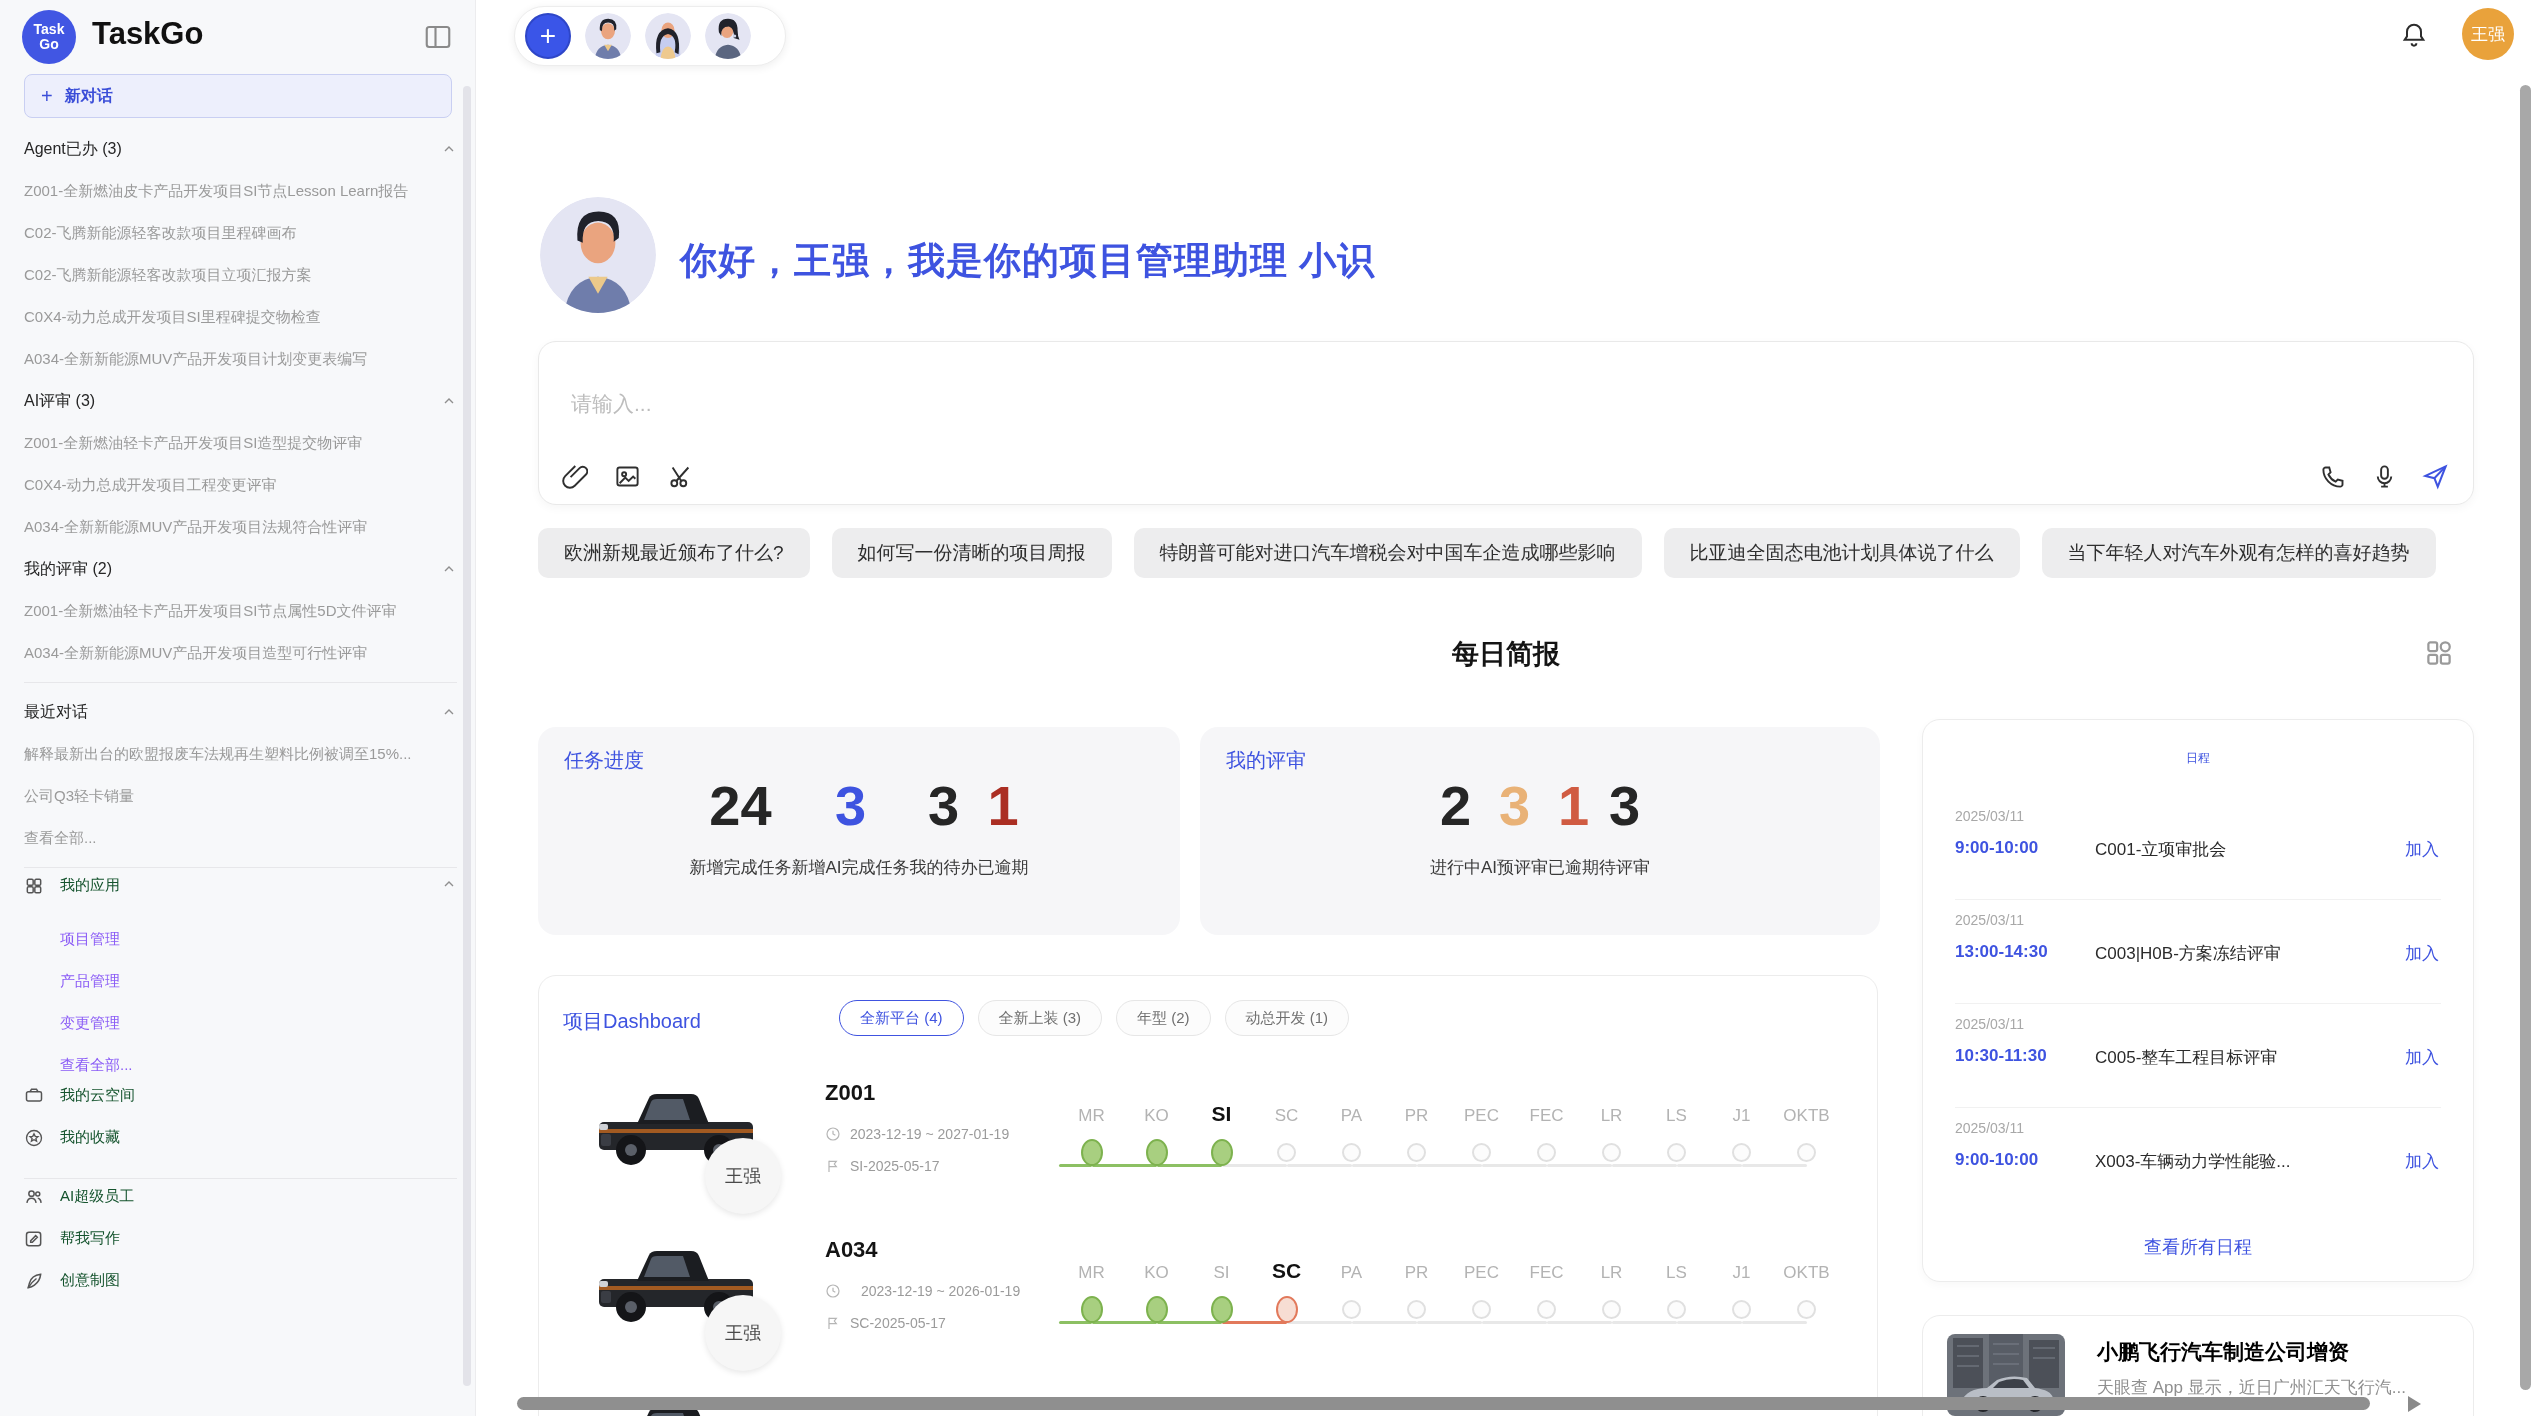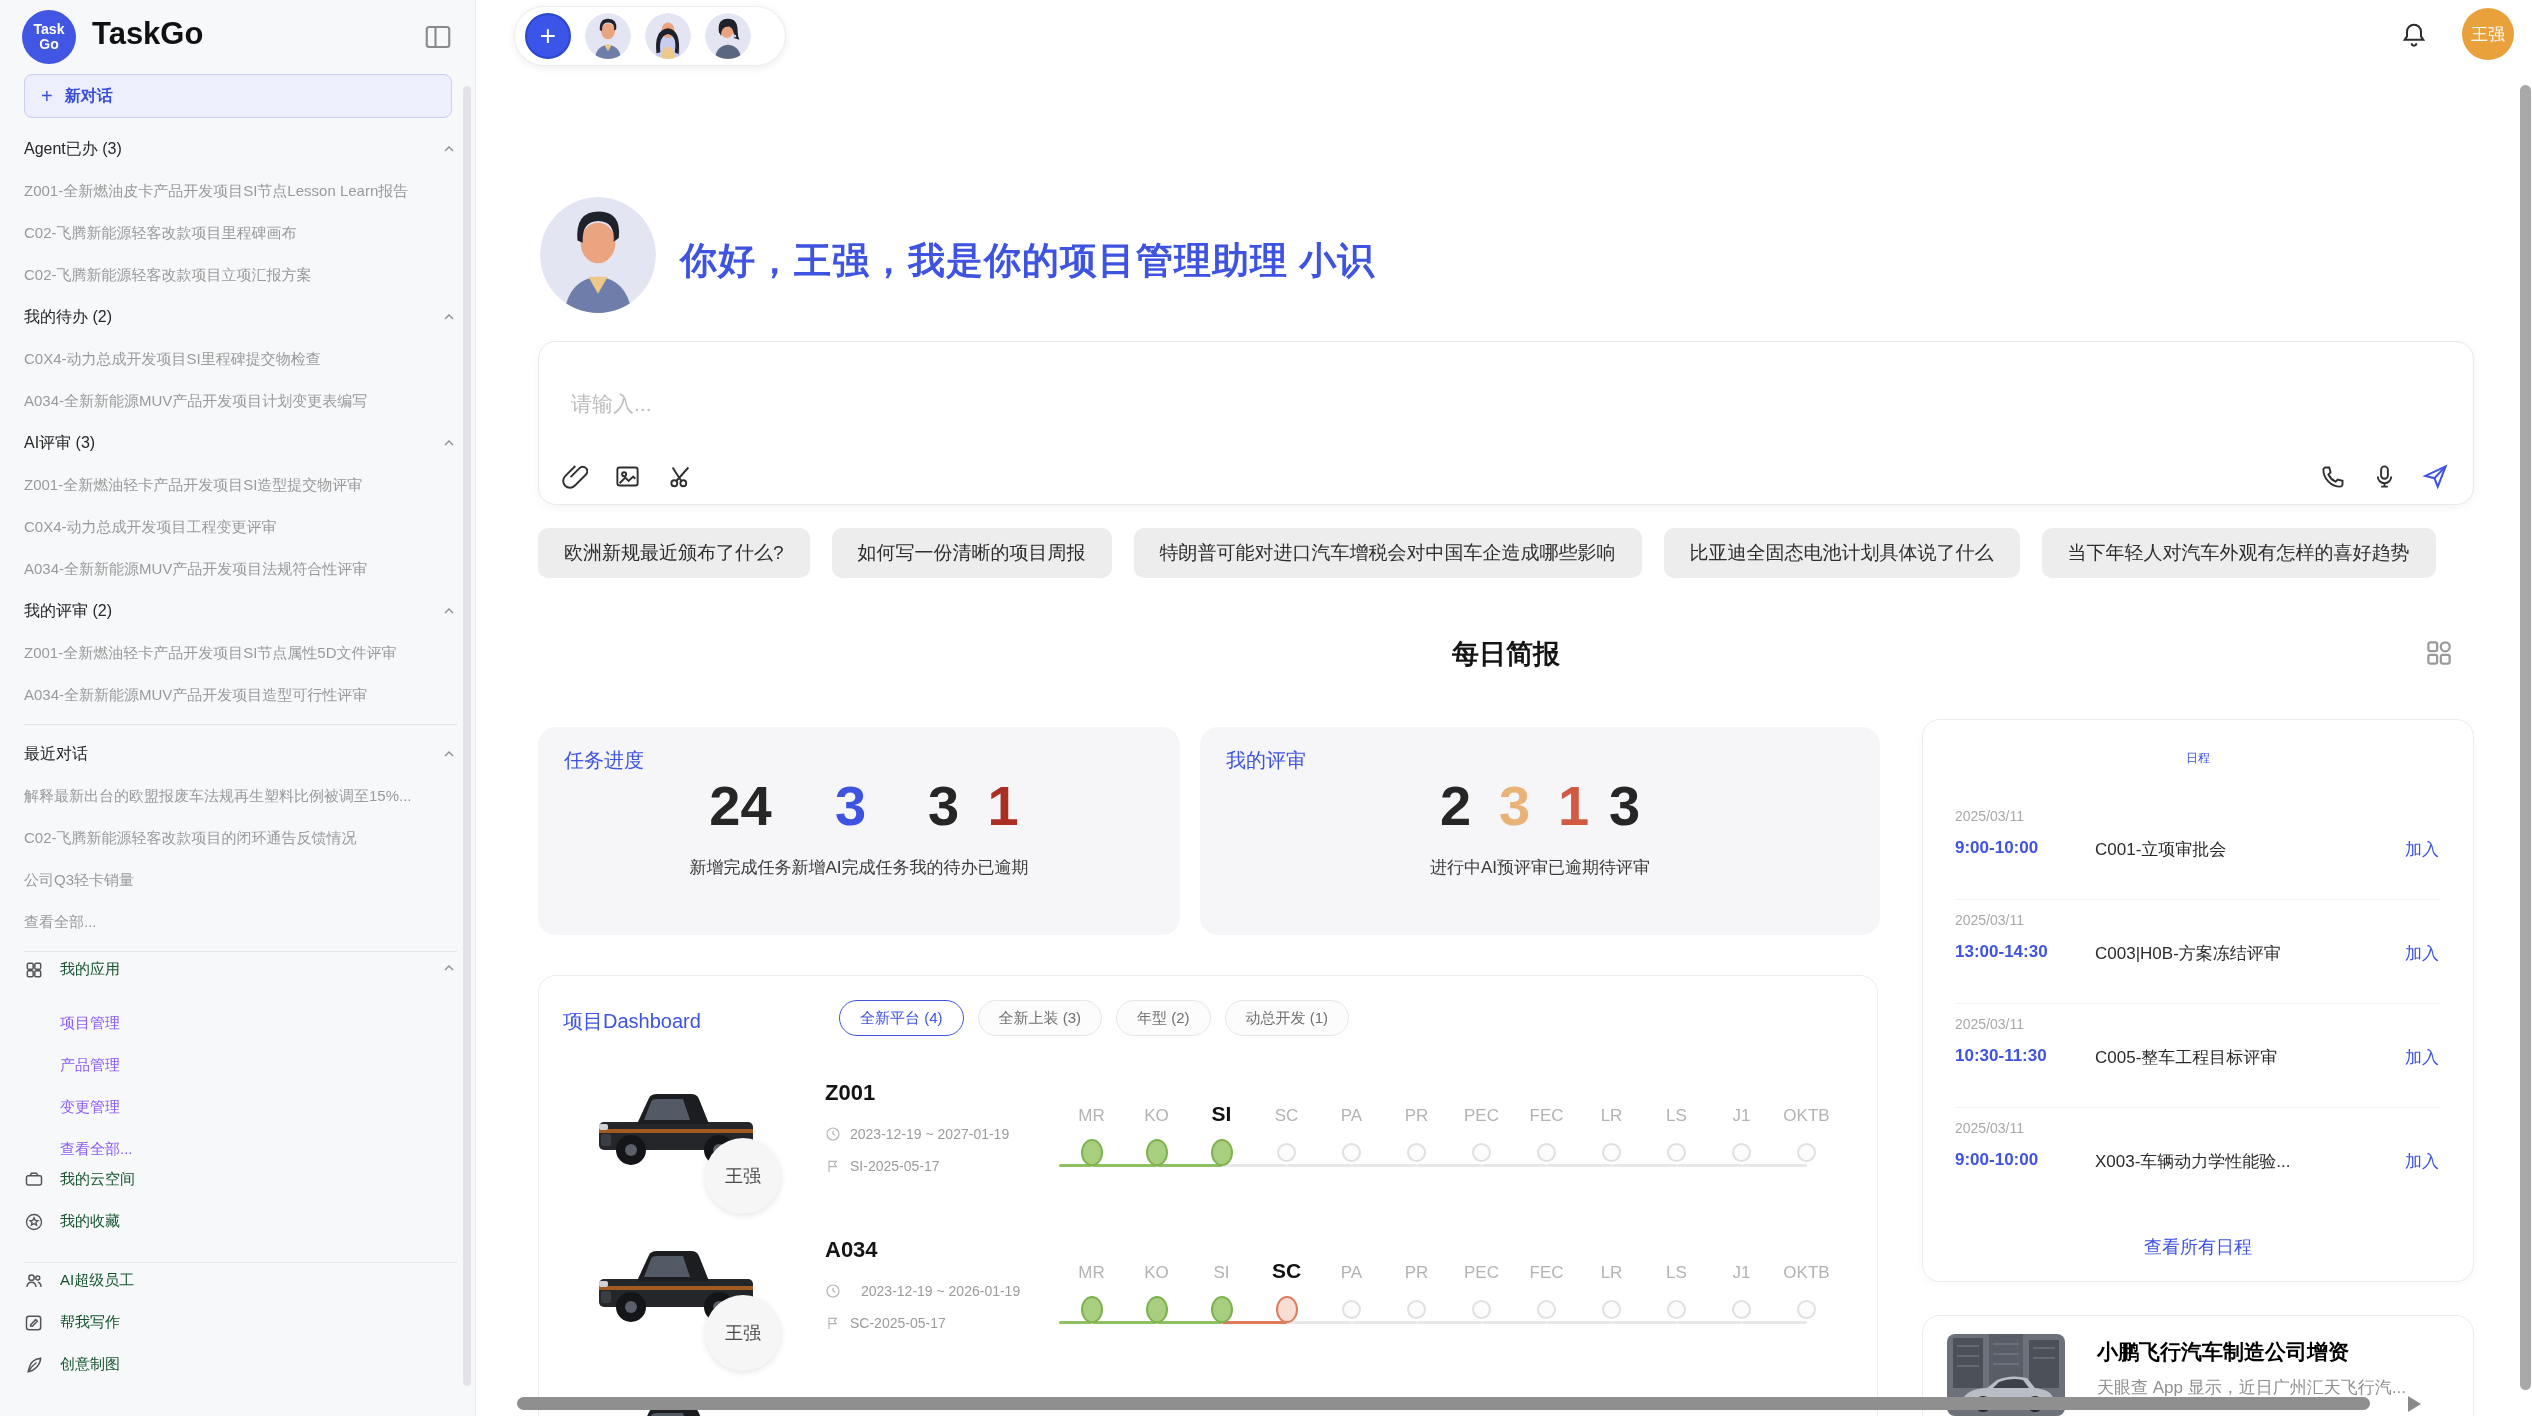--- a/index.html
+++ b/index.html
@@ -146,28 +146,20 @@
             <span>Agent已办 (3)</span>
             <span class="chev">
               <svg width="16" height="16" viewBox="0 0 24 24" fill="none" stroke="currentColor" stroke-width="2">
                 <polyline points="6,15 12,9 18,15"></polyline>
               </svg>
             </span>
           </div>
           <div class="sb-i">Z001-全新燃油皮卡产品开发项目SI节点Lesson Learn报告</div>
           <div class="sb-i">C02-飞腾新能源轻客改款项目里程碑画布</div>
           <div class="sb-i">C02-飞腾新能源轻客改款项目立项汇报方案</div>
-          <div class="sb-h">
-            <span>我的待办 (2)</span>
-            <span class="chev">
-              <svg width="16" height="16" viewBox="0 0 24 24" fill="none" stroke="currentColor" stroke-width="2">
-                <polyline points="6,15 12,9 18,15"></polyline>
-              </svg>
-            </span>
-          </div>
           <div class="sb-i">C0X4-动力总成开发项目SI里程碑提交物检查</div>
           <div class="sb-i">A034-全新新能源MUV产品开发项目计划变更表编写</div>
           <div class="sb-h">
             <span>AI评审 (3)</span>
             <span class="chev">
               <svg width="16" height="16" viewBox="0 0 24 24" fill="none" stroke="currentColor" stroke-width="2">
                 <polyline points="6,15 12,9 18,15"></polyline>
               </svg>
             </span>
           </div>
@@ -189,21 +181,20 @@
       <div class="sb-h">
         <span>最近对话</span>
         <span class="chev">
             <svg width="16" height="16" viewBox="0 0 24 24" fill="none" stroke="currentColor" stroke-width="2">
               <polyline points="6,15 12,9 18,15"></polyline>
             </svg>
           </span>
       </div>
       <div id="recent-items">
           <div class="sb-i">解释最新出台的欧盟报废车法规再生塑料比例被调至15%...</div>
-          <div class="sb-i">C02-飞腾新能源轻客改款项目的闭环通告反馈情况</div>
           <div class="sb-i">公司Q3轻卡销量</div>
         </div>
       <div class="sb-i">查看全部...</div>
       <div class="sb-div"></div>
       <div class="sb-app-h">
         <span class="ic">
             <svg viewBox="0 0 24 24" fill="none" stroke="currentColor" stroke-width="1.8">
               <rect x="4" y="4" width="7" height="7" rx="1.5"></rect>
               <rect x="13" y="4" width="7" height="7" rx="1.5"></rect>
               <rect x="4" y="13" width="7" height="7" rx="1.5"></rect>

